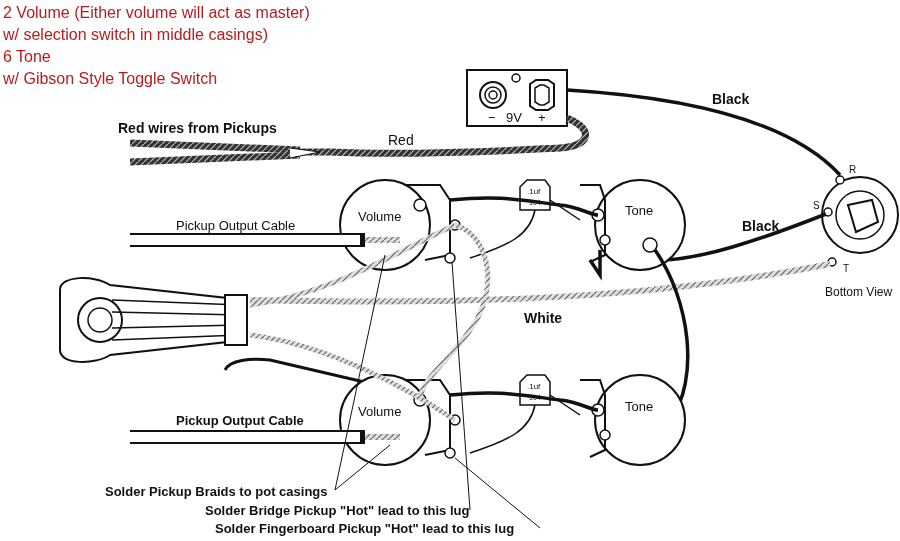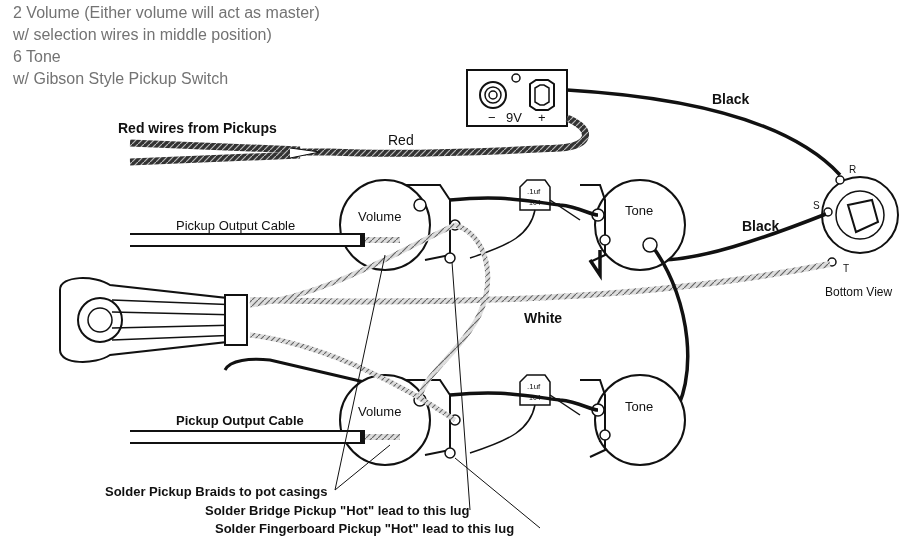--- a/index.html
+++ b/index.html
@@ -1,28 +1,28 @@
 <!DOCTYPE html>
 <html><head>
 <meta charset="utf-8">
 <style>
   html, body { margin: 0; padding: 0; background: #ffffff; }
   body { width: 900px; height: 541px; overflow: hidden; position: relative; font-family: "Liberation Sans", sans-serif; }
   #stage { position: absolute; left: 0; top: 0; width: 900px; height: 541px; }
-  .hdr { position: absolute; left: 13px; font-size: 16px; color: #737373; line-height: 22px; white-space: nowrap; }
+  .hdr { position: absolute; left: 3px; font-size: 16px; color: #b91c1c; line-height: 22px; white-space: nowrap; }
   .lbl { font-family: "Liberation Sans", sans-serif; fill: #111; }
   .b { font-weight: bold; }
 </style>
 </head>
 <body>
 
 <div class="hdr" style="top:2px">2 Volume (Either volume will act as master)</div>
-<div class="hdr" style="top:24px">w/ selection wires in middle position)</div>
+<div class="hdr" style="top:24px">w/ selection switch in middle casings)</div>
 <div class="hdr" style="top:46px">6  Tone</div>
-<div class="hdr" style="top:68px">w/ Gibson Style Pickup Switch</div>
+<div class="hdr" style="top:68px">w/ Gibson Style Toggle Switch</div>
 
 <svg id="stage" viewBox="0 0 900 541" xmlns="http://www.w3.org/2000/svg">
   <defs>
     <pattern id="braid" width="6" height="6" patternUnits="userSpaceOnUse">
       <rect width="6" height="6" fill="#ddd"></rect>
       <path d="M0 6 L6 0" stroke="#666" stroke-width="1.2"></path>
     </pattern>
     <pattern id="redbraid" width="6" height="6" patternUnits="userSpaceOnUse">
       <rect width="6" height="6" fill="#333"></rect>
       <path d="M0 6 L6 0" stroke="#bbb" stroke-width="1.2"></path>

